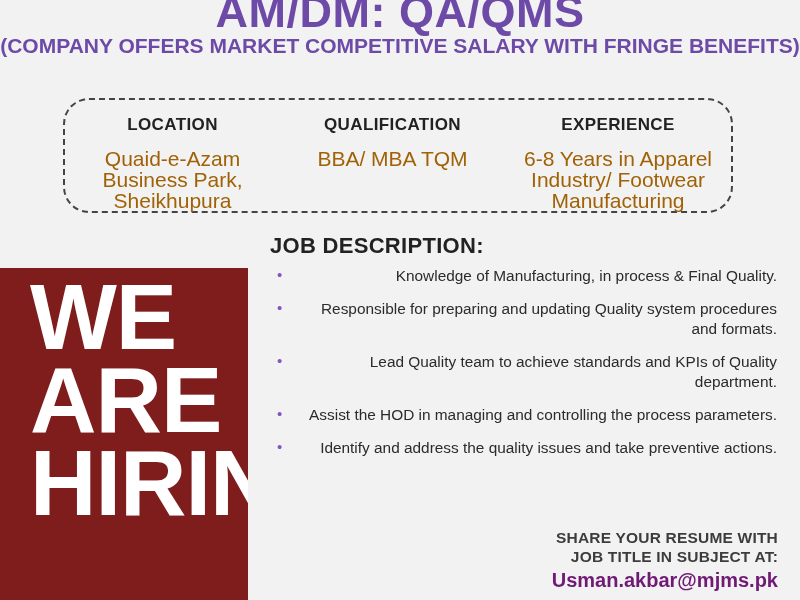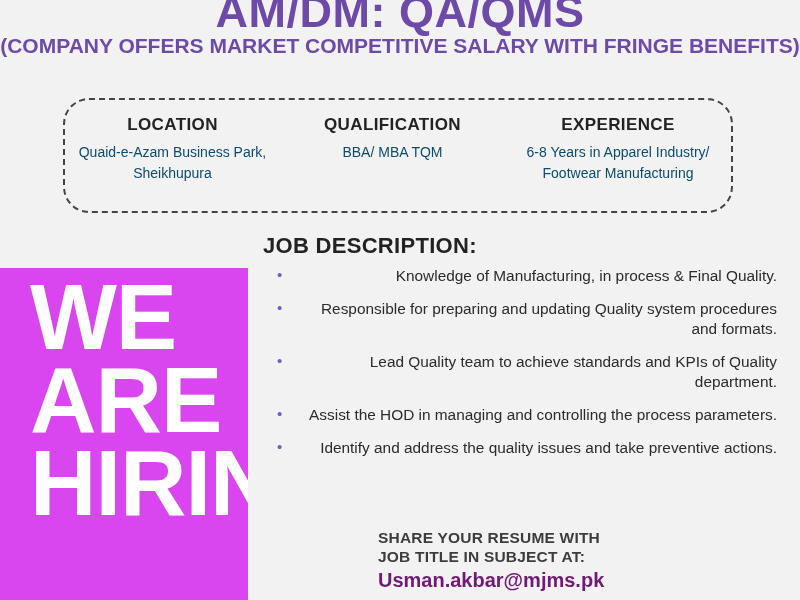--- a/index.html
+++ b/index.html
@@ -62,52 +62,52 @@
     text-align: center;
     padding-top: 15px;
     color: #222;
   }
   .info-col.loc { flex: 0 0 215px; }
   .info-col.qual { flex: 0 0 225px; }
   .info-head {
     font-size: 17px;
     font-weight: bold;
     letter-spacing: 0.4px;
-    margin-bottom: 7px;
+    margin-bottom: 13px;
   }
   .info-body {
-    font-size: 14px;
+    font-size: 21px;
     line-height: 21px;
-    color: #0c4a6e;
+    color: #a16207;
   }
 
   
   .hiring {
     position: absolute;
     left: 0;
     top: 268px;
     width: 248px;
     height: 332px;
-    background: #d946ef;
+    background: #7f1d1d;
     color: #ffffff;
     font-weight: bold;
     font-size: 92px;
     line-height: 83px;
     letter-spacing: -1px;
     padding: 8px 0 0 30px;
     box-sizing: border-box;
     overflow: hidden;
   }
   .hiring span { display: block; }
 
   
   .jd-title {
     position: absolute;
     top: 233px;
-    left: 263px;
+    left: 270px;
     font-size: 22px;
     font-weight: bold;
     letter-spacing: 0.3px;
     color: #222;
   }
   .jd-list {
     position: absolute;
     top: 266px;
     left: 277px;
     width: 500px;
@@ -129,20 +129,21 @@
     color: #7e57c2;
     font-size: 15px;
   }
 
   
   .contact {
     position: absolute;
     right: 22px;
     bottom: 8px;
     width: 400px;
+    text-align: right;
     color: #3c3c3c;
   }
   .contact-line {
     font-size: 15.5px;
     font-weight: bold;
     line-height: 19px;
     letter-spacing: 0.2px;
   }
   .contact-email {
     font-size: 20px;

